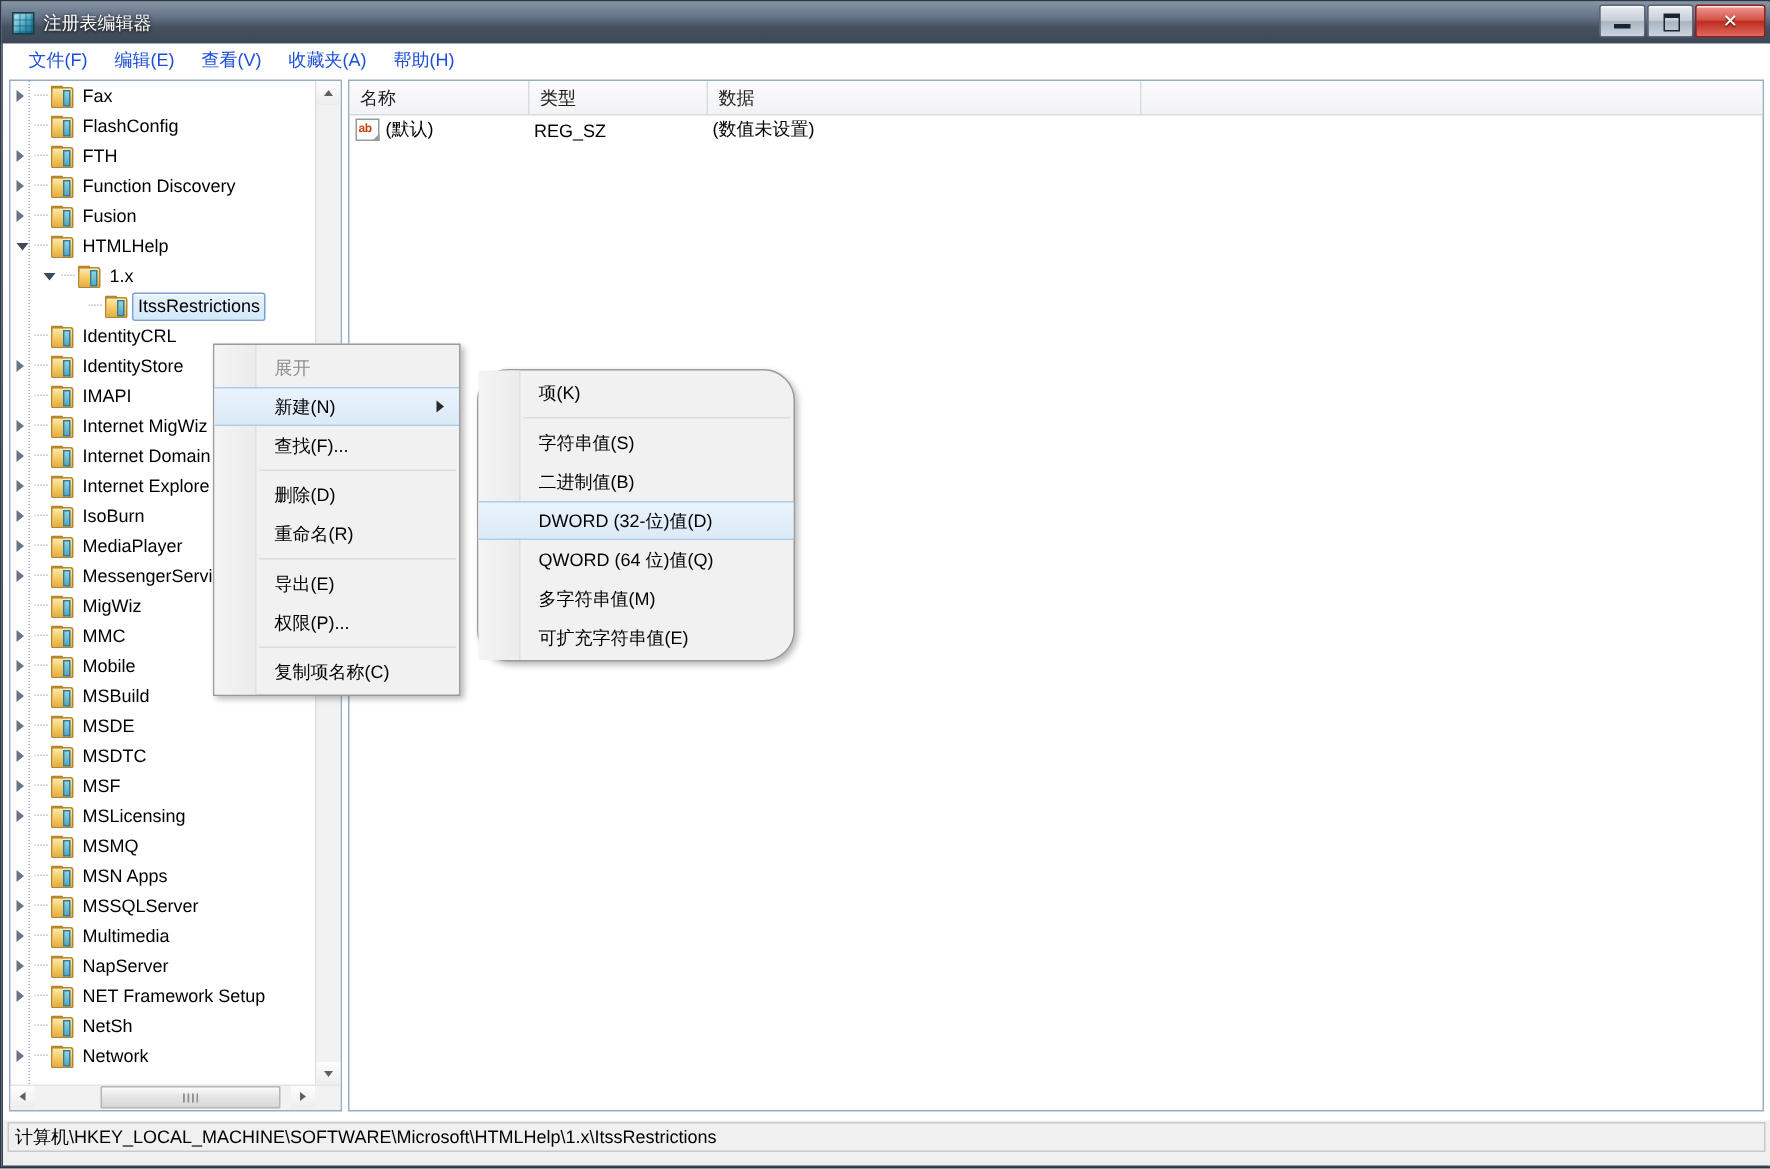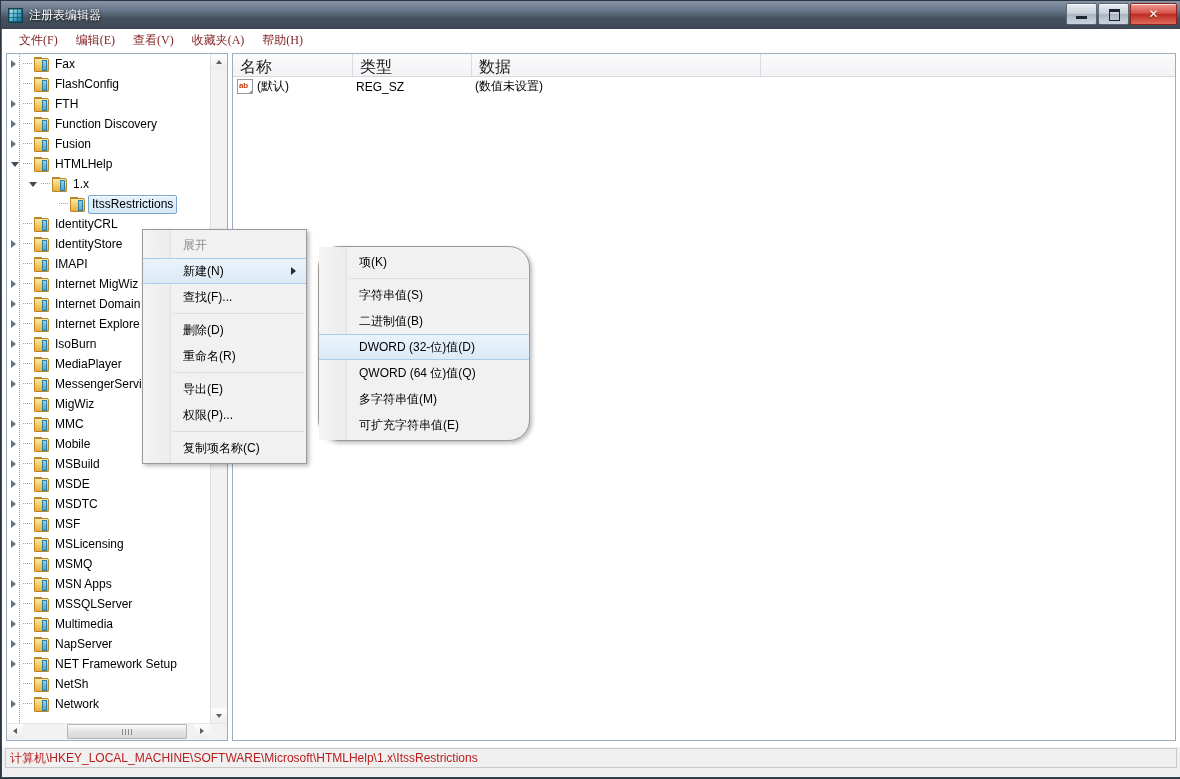--- a/index.html
+++ b/index.html
@@ -120,24 +120,23 @@
     width: 1178px; height: 23px;
     background: #ffffff;
     display: flex;
     align-items: center;
     padding-left: 8px;
     box-sizing: border-box;
   }
   .menu-item {
     padding: 3px 9px 4px 9px;
     font-size: 12px;
-    color: #7f1d1d;
+    color: #1d4ed8;
     white-space: nowrap;
     cursor: default;
-    font-family: Liberation Serif, serif;
   }
 
   
   #client {
     position: absolute;
     left: 1px; top: 51px;
     width: 1178px; height: 696px;
     background: #ffffff;
     box-sizing: border-box;
   }
@@ -335,21 +334,21 @@
   #list-header {
     display: flex;
     height: 22px;
     border-bottom: 1px solid #d5d9de;
     background: linear-gradient(180deg,#fbfbfc 0%, #f2f3f5 100%);
   }
   .col-head {
     position: relative;
     padding: 3px 12px 0 7px;
     box-sizing: border-box;
-    font-size: 16px;
+    font-size: 12px;
     color: #1b1b1b;
     border-right: 1px solid #d9dde2;
     white-space: nowrap;
     cursor: default;
   }
   .list-row {
     display: flex;
     align-items: center;
     height: 19px;
     padding-left: 4px;
@@ -393,21 +392,21 @@
     box-sizing: border-box;
     padding: 1px 3px 0 3px;
   }
   #status-inner {
     height: 20px;
     border: 1px solid #c9c9c9;
     background: #f0f0f0;
     box-sizing: border-box;
     padding-left: 4px;
     font-size: 12px;
-    color: #b91c1c;
+    color: #000000;
     line-height: 18px;
     white-space: nowrap;
   }
 
   
   .ctx-menu {
     position: absolute;
     background: #f1f1f1;
     border: 1px solid #9a9a9a;
     box-shadow: 2px 2px 4px rgba(0,0,0,.28);

